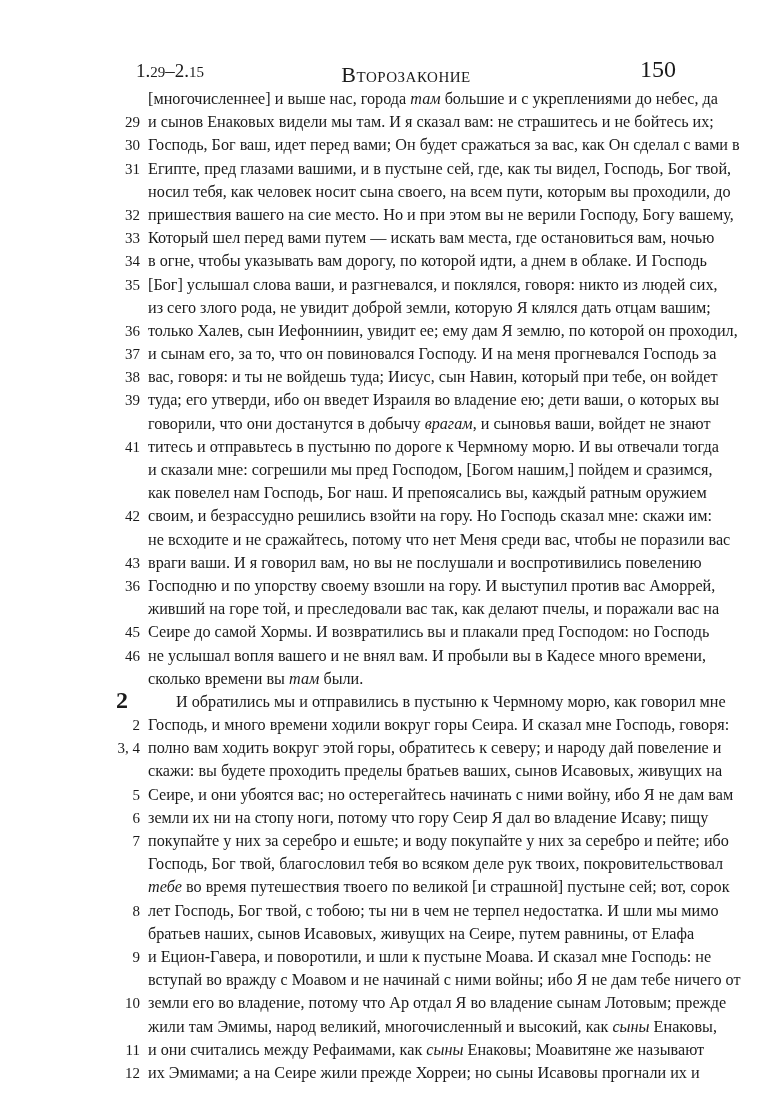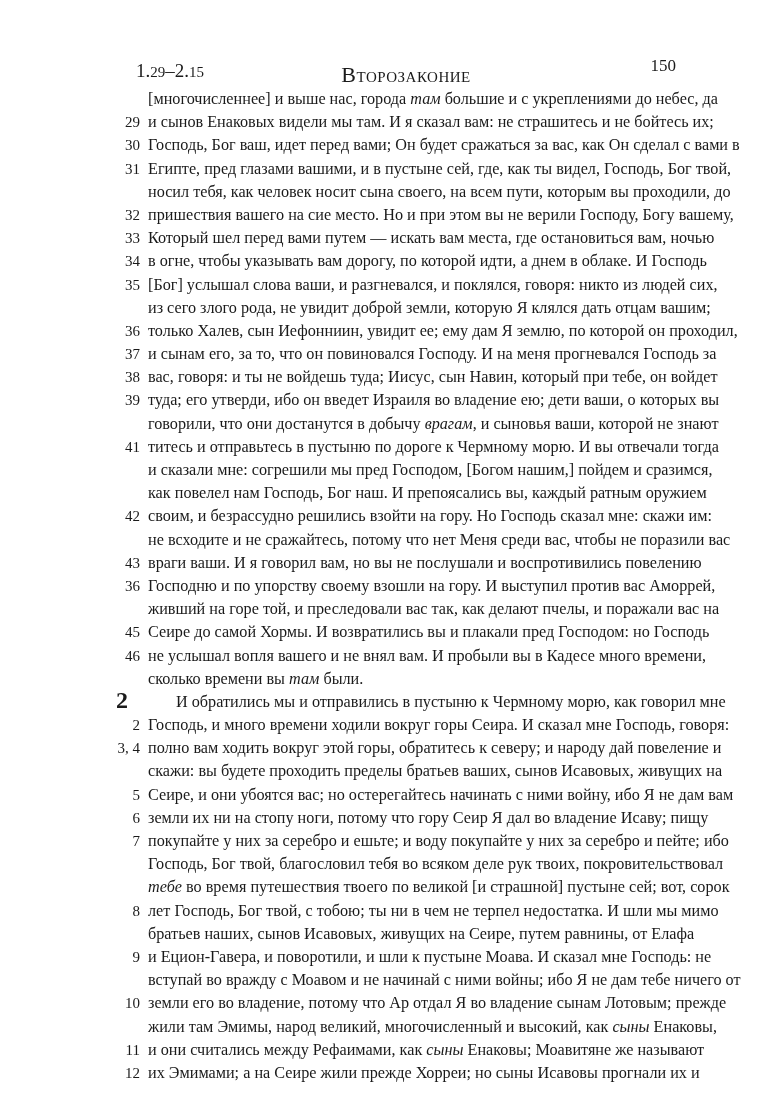--- a/index.html
+++ b/index.html
@@ -3,21 +3,21 @@
 <meta charset="utf-8">
 <style>
   html, body { margin: 0; padding: 0; background: #ffffff; }
   body { width: 774px; height: 1100px; position: relative; overflow: hidden;
          font-family: "Liberation Serif", "DejaVu Serif", serif; color: #1a1a1a; }
   .header { position: absolute; top: 58px; left: 120px; width: 540px; height: 30px; margin-left: 16px; }
   .hdr-ref { position: absolute; left: 0; top: 2px; font-size: 19px; }
   .hdr-ref .small { font-size: 15px; }
   .hdr-title { position: absolute; left: 0; right: 0; text-align: center; top: 4px;
                font-size: 22px; font-variant: small-caps; letter-spacing: 0.5px; }
-  .hdr-page { position: absolute; right: 0; top: -2px; font-size: 17px; }
+  .hdr-page { position: absolute; right: 0; top: -2px; font-size: 24px; }
   .body { position: absolute; top: 88px; left: 0; width: 774px; }
   .line { position: relative; height: 23.2px; line-height: 23.2px; font-size: 16.2px; }
   .vnum { position: absolute; right: 634px; width: 60px; text-align: right; font-size: 15px; top: 0; }
   .vnum.chapter { font-size: 24px; font-weight: bold; right: 646px; top: -2px; }
   .txt { position: absolute; left: 148px; width: 513px; white-space: nowrap; text-align: justify;
          text-align-last: justify; overflow: visible; }
   .txt.last { text-align-last: left; }
   .txt.indent { padding-left: 28px; width: 485px; }
   .txt i { font-style: italic; }
 </style>
@@ -84,21 +84,21 @@
     <div class="line">
       <span class="vnum">38</span>
       <span class="txt"><span>вас, говоря: и ты не войдешь туда;   Иисус, сын Навин, который при тебе, он войдет</span></span>
     </div>
     <div class="line">
       <span class="vnum">39</span>
       <span class="txt"><span>туда; его утверди, ибо он введет Израиля во владение ею;   дети ваши, о которых вы</span></span>
     </div>
     <div class="line">
       <span class="vnum"></span>
-      <span class="txt"><span>говорили, что они достанутся в добычу </span><i>врагам</i><span>, и сыновья ваши, которой не знают</span></span>
+      <span class="txt"><span>говорили, что они достанутся в добычу </span><i>врагам</i><span>, и сыновья ваши, войдет не знают</span></span>
     </div>
     <div class="line">
       <span class="vnum">41</span>
       <span class="txt"><span>титесь и отправьтесь в пустыню по дороге к Чермному морю.   И вы отвечали тогда</span></span>
     </div>
     <div class="line">
       <span class="vnum"></span>
       <span class="txt"><span>и сказали мне: согрешили мы пред Господом, [Богом нашим,] пойдем и сразимся,</span></span>
     </div>
     <div class="line">

